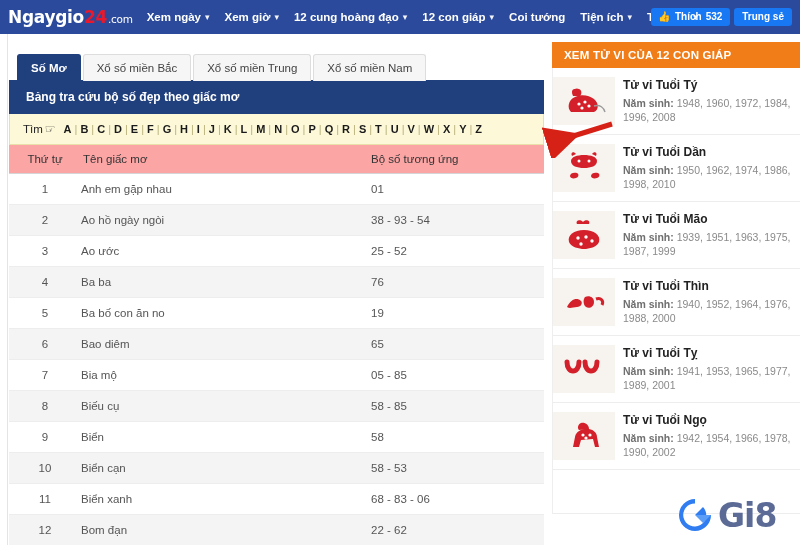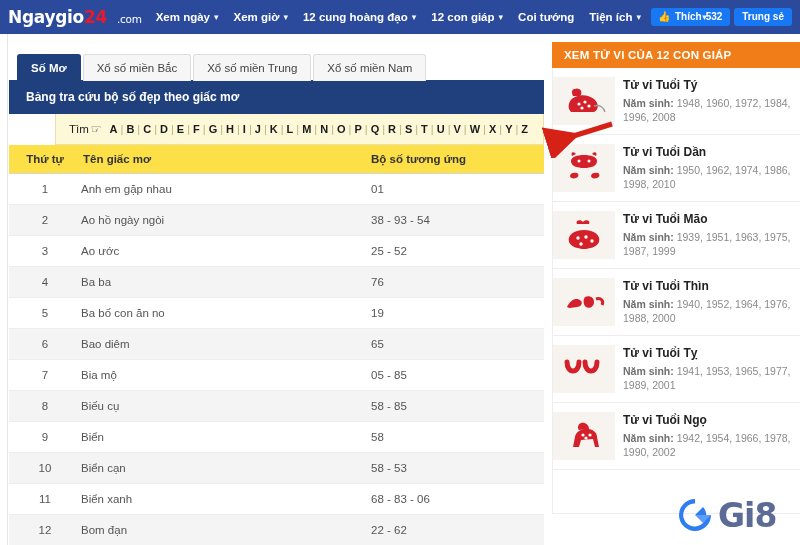--- a/index.html
+++ b/index.html
@@ -41,21 +41,21 @@
     display: flex;
     align-items: baseline;
     font-family: "DejaVu Sans", sans-serif;
   }
   .brand .b-white { color: #ffffff; }
   .brand .b-red { color: #e8192c; }
   .brand .b-com {
     color: #ffffff;
     font-size: 10.5px;
     font-weight: normal;
-    margin-left: 10px;
+    margin-left: 1px;
   }
 
   .navitems {
     display: flex;
     align-items: center;
     flex: 1;
     min-width: 0;
   }
   .navitem {
     color: #ffffff;
@@ -179,21 +179,20 @@
     border-top: none;
     height: 31px;
     display: flex;
     align-items: center;
     padding-left: 13px;
     box-sizing: border-box;
     font-size: 11.5px;
     color: #333333;
     position: relative;
     overflow: visible;
-    margin-left: 46px;
   }
   .find-label {
     font-weight: normal;
     color: #222222;
     margin-right: 1px;
     white-space: nowrap;
   }
   .hand-icon {
     display: inline-block;
     font-size: 12px;
@@ -231,23 +230,23 @@
   }
 
   
   .tbl {
     width: 100%;
     border-collapse: collapse;
     table-layout: fixed;
     font-size: 11.5px;
   }
   .tbl th {
-    background: #fde047;
+    background: #fca5a5;
     color: #333333;
-    font-weight: bold;
+    font-weight: normal;
     text-align: left;
     font-size: 11.5px;
     padding: 8px 0 8px 0;
     border-bottom: 1px solid #d5d5d5;
   }
   .tbl td {
     padding: 9px 0 9px 0;
     color: #555555;
     border-bottom: 1px solid #ededed;
   }

